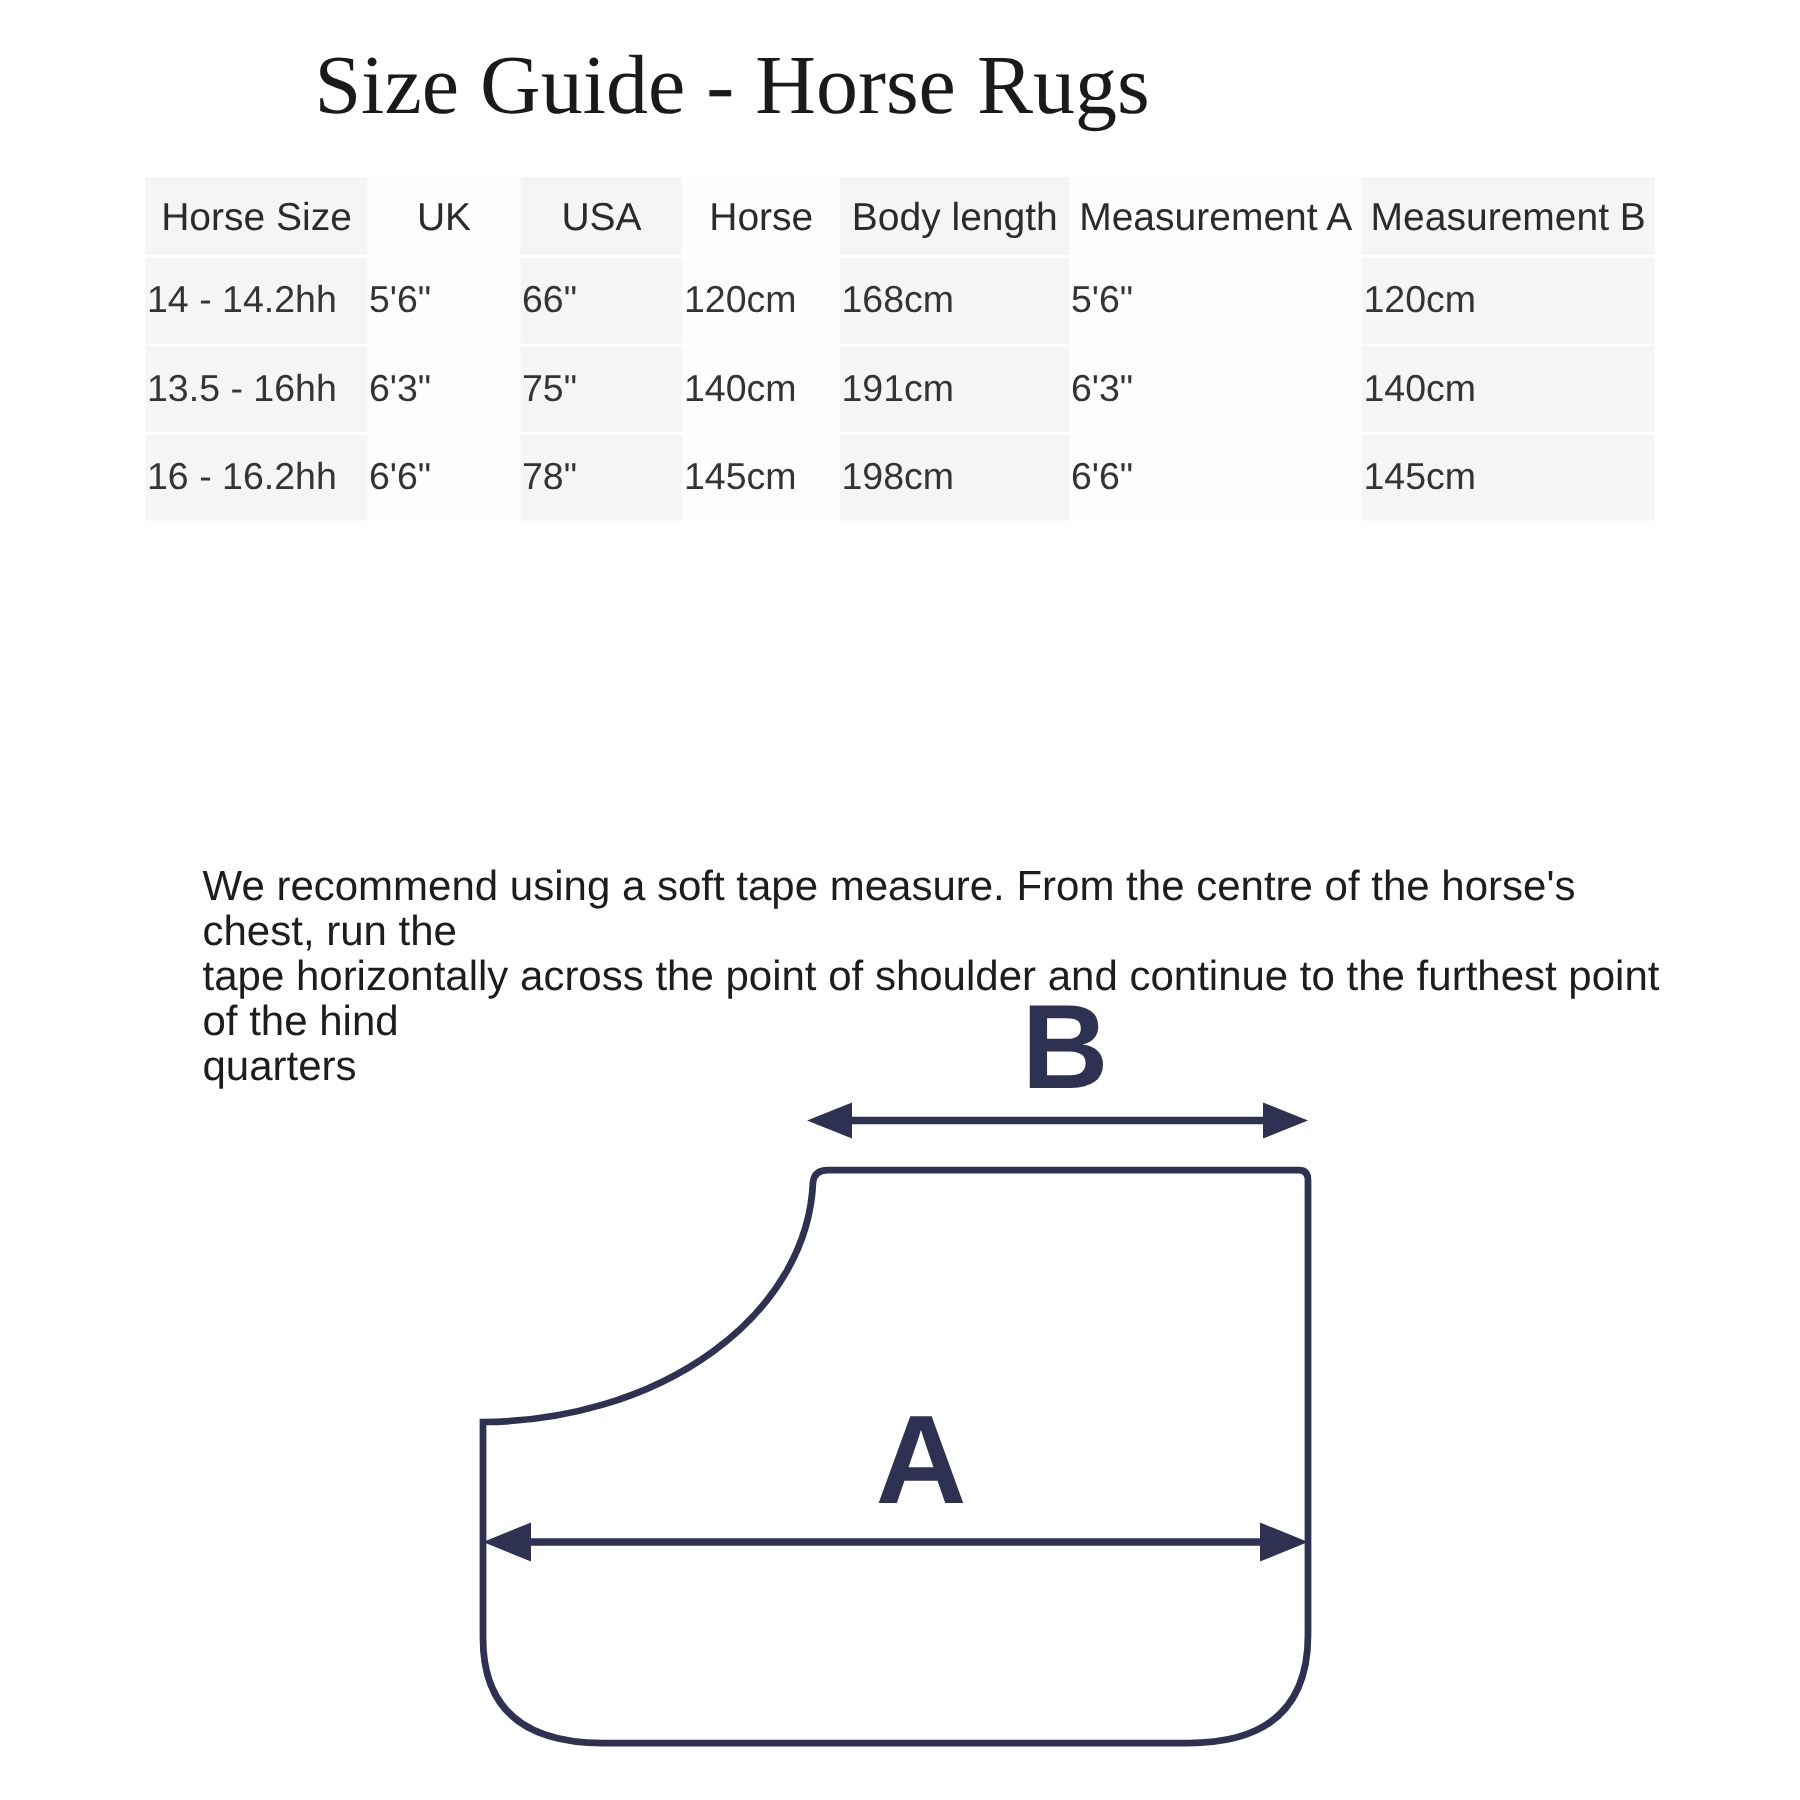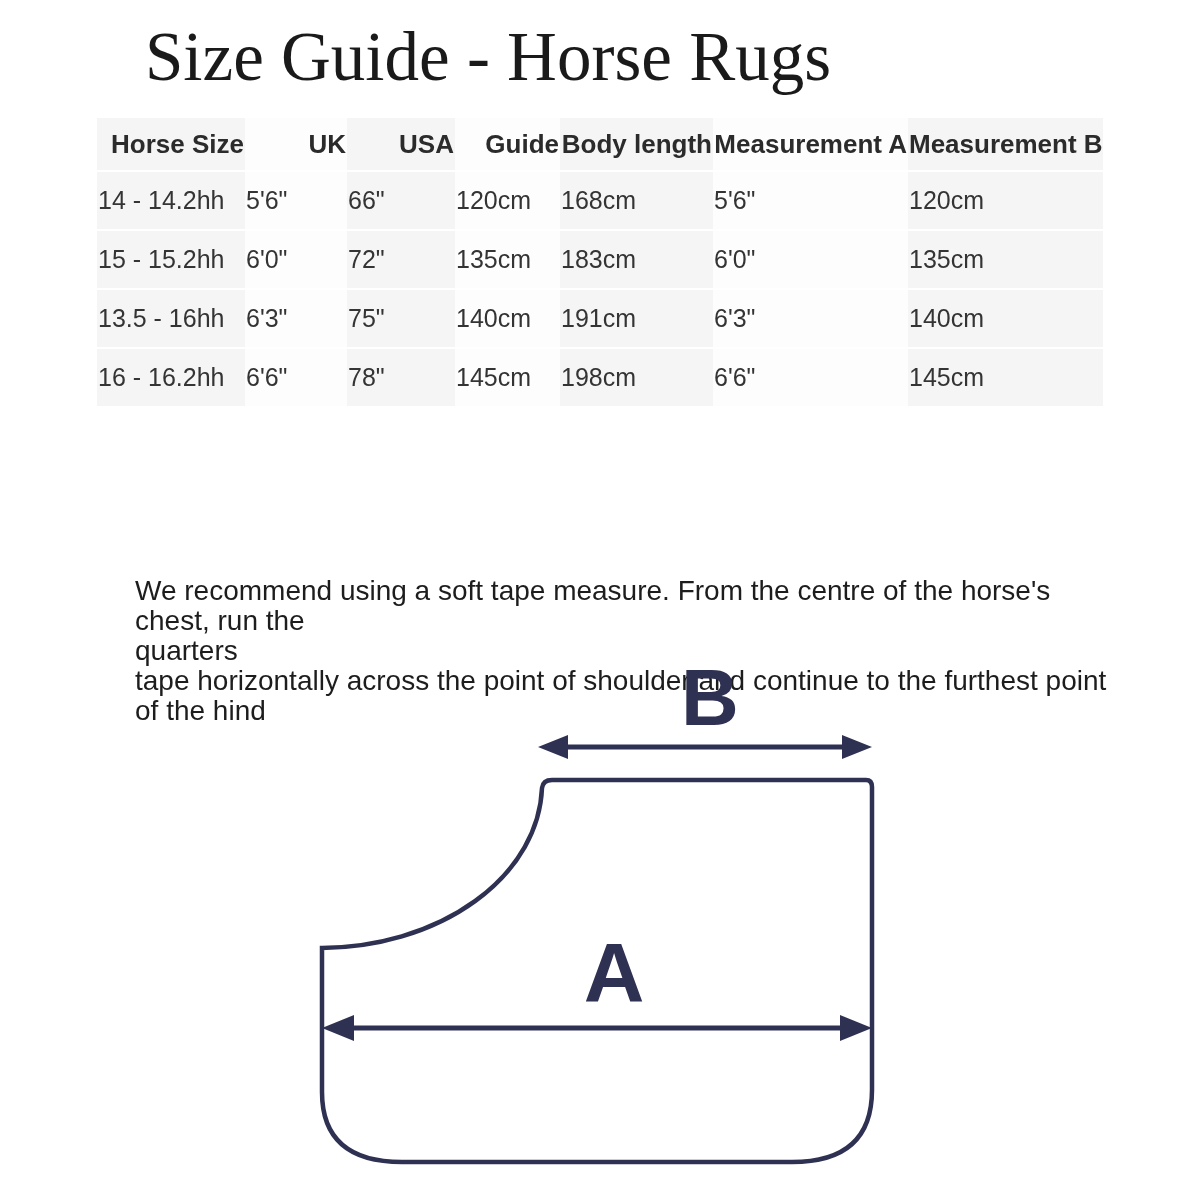--- a/index.html
+++ b/index.html
@@ -5,29 +5,29 @@
   html,body{margin:0;padding:0;}
   body{
     width:1200px;height:1200px;position:relative;background:#ffffff;
     font-family:"Liberation Sans","DejaVu Sans",sans-serif;
     overflow:hidden;
   }
   .title{
     position:absolute;top:28px;left:0;width:976px;
     text-align:center;
     font-family:"Liberation Serif","DejaVu Serif",serif;
-    font-size:69px;line-height:58px;color:#1a1a1a;font-weight:400;
+    font-size:56px;line-height:58px;color:#1a1a1a;font-weight:400;
   }
   table.size-table{
     position:absolute;left:97px;top:118px;width:1006px;
     border-collapse:separate;border-spacing:0;table-layout:fixed;
   }
   .size-table th{
-    height:50px;font-size:26px;font-weight:700;color:#2b2b2b;
-    text-align:right;vertical-align:middle;
+    height:50px;font-size:26px;font-weight:400;color:#2b2b2b;
+    text-align:center;vertical-align:middle;
     border-bottom:2px solid #ffffff;white-space:nowrap;
   }
   .size-table td{
     height:55px;font-size:25px;color:#343434;
     vertical-align:middle;
     border-bottom:2px solid #ffffff;white-space:nowrap;
   }
   .size-table th:nth-child(odd),.size-table td:nth-child(odd){background:#f5f5f6;}
   .size-table th:nth-child(even),.size-table td:nth-child(even){background:#fdfdfd;}
   .note{
@@ -56,44 +56,35 @@
     <col style="width:105px">
       <col style="width:153px">
       <col style="width:195px">
       <col style="width:195px">
   </colgroup>
   <thead>
     <tr>
       <th>Horse Size</th>
       <th>UK</th>
       <th>USA</th>
-      <th>Guide</th>
+      <th>Horse</th>
       <th>Body length</th>
       <th>Measurement A</th>
       <th>Measurement B</th>
     </tr>
   </thead>
   <tbody>
     <tr>
       <td>14 - 14.2hh</td>
       <td>5'6"</td>
       <td>66"</td>
       <td>120cm</td>
       <td>168cm</td>
       <td>5'6"</td>
       <td>120cm</td>
-    </tr>
-    <tr>
-      <td>15 - 15.2hh</td>
-      <td>6'0"</td>
-      <td>72"</td>
-      <td>135cm</td>
-      <td>183cm</td>
-      <td>6'0"</td>
-      <td>135cm</td>
     </tr>
     <tr>
       <td>13.5 - 16hh</td>
       <td>6'3"</td>
       <td>75"</td>
       <td>140cm</td>
       <td>191cm</td>
       <td>6'3"</td>
       <td>140cm</td>
     </tr>
@@ -104,22 +95,22 @@
       <td>145cm</td>
       <td>198cm</td>
       <td>6'6"</td>
       <td>145cm</td>
     </tr>
   </tbody>
 </table>
 
 <div class="note">
   <div>We recommend using a soft tape measure. From the centre of the horse's chest, run the</div>
+  <div>tape horizontally across the point of shoulder and continue to the furthest point of the hind</div>
   <div>quarters</div>
-  <div>tape horizontally across the point of shoulder and continue to the furthest point of the hind</div>
 </div>
 
 <svg class="diagram" viewBox="0 0 640 560">
 
   <text class="dlabel" x="430" y="85" font-size="80">B</text>
 
   <g>
     <line class="dline" x1="280" y1="107" x2="570" y2="107" stroke-width="5"></line>
     <polygon class="dfill" points="258,107 288,95 288,119"></polygon>
     <polygon class="dfill" points="592,107 562,95 562,119"></polygon>

